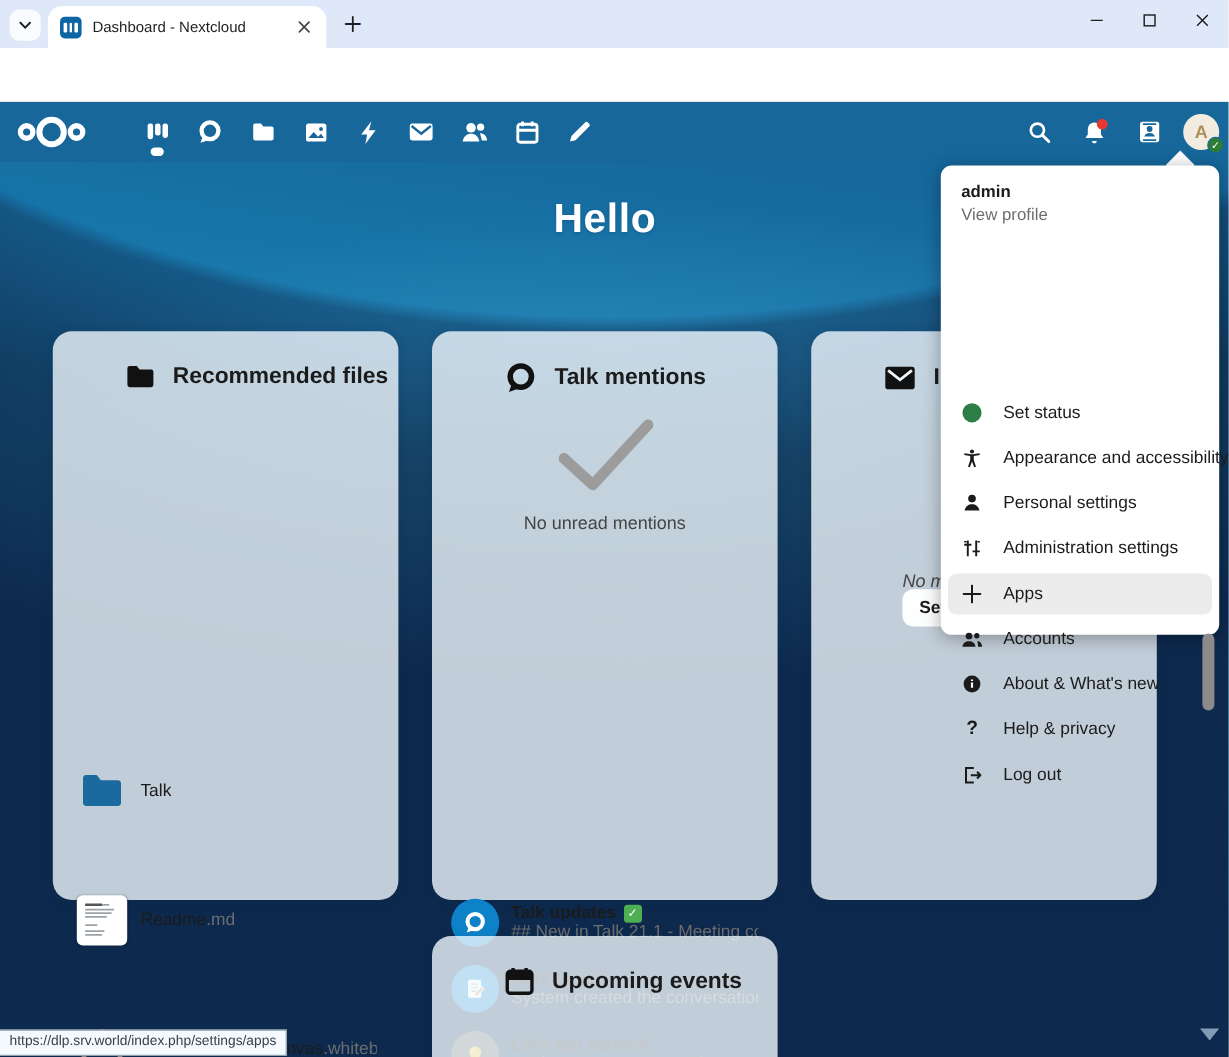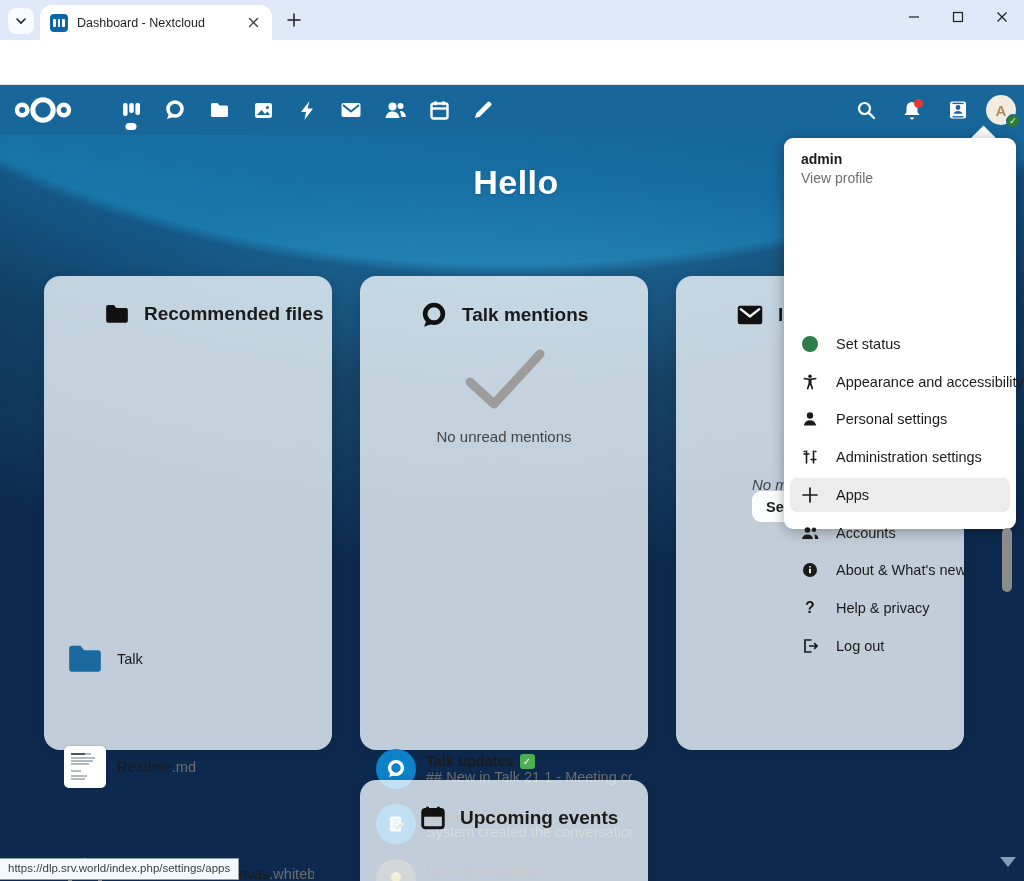--- a/index.html
+++ b/index.html
@@ -51,21 +51,21 @@
     border:1.5px solid #17679b; }
   .red-dot { position:absolute; top:11px; right:7px; width:9px; height:9px; border-radius:50%; background:#e9392f; }
 
   
   #page-bg { left:0; top:135px; width:1024px; height:746px;
     background:
       radial-gradient(130% 110% at 50% -52%, rgba(0,0,0,0) 63%, rgba(16,48,86,0.45) 64.5%, rgba(13,38,70,0.75) 78%, #0d2a4e 100%),
       radial-gradient(85% 50% at 52% 40%, rgba(126,214,244,0.28), rgba(126,214,244,0) 70%),
       linear-gradient(188deg, #15689c 6%, #1a7fb3 32%, #21a0d2 52%, #1e86b6 60%, #155a8a 72%, #113e6a 84%, #0e2c50 97%);
   }
-  #greeting { left:12px; top:163px; width:1008px; text-align:center; color:#fff; font-size:34px; font-weight:bold;
+  #greeting { left:0; top:163px; width:1008px; text-align:center; color:#fff; font-size:34px; font-weight:bold;
     letter-spacing:0.5px; text-shadow:0 1px 3px rgba(0,40,80,0.25); }
 
   
   .card { position:absolute; width:288px; border-radius:16px; background:rgba(245,251,255,0.78);
     box-shadow:0 2px 10px rgba(0,30,60,0.14);padding-left:28px; }
   .card-head { display:flex; align-items:center; gap:14px; padding:25px 0 0 32px; color:#131313; }
   .card-title { font-size:19px; font-weight:600; color:#1b1b1b; white-space:nowrap; }
 
   .file-row { position:absolute; left:20px; width:250px; height:50px; display:flex; align-items:center; gap:11px;
     border-radius:8px; }

